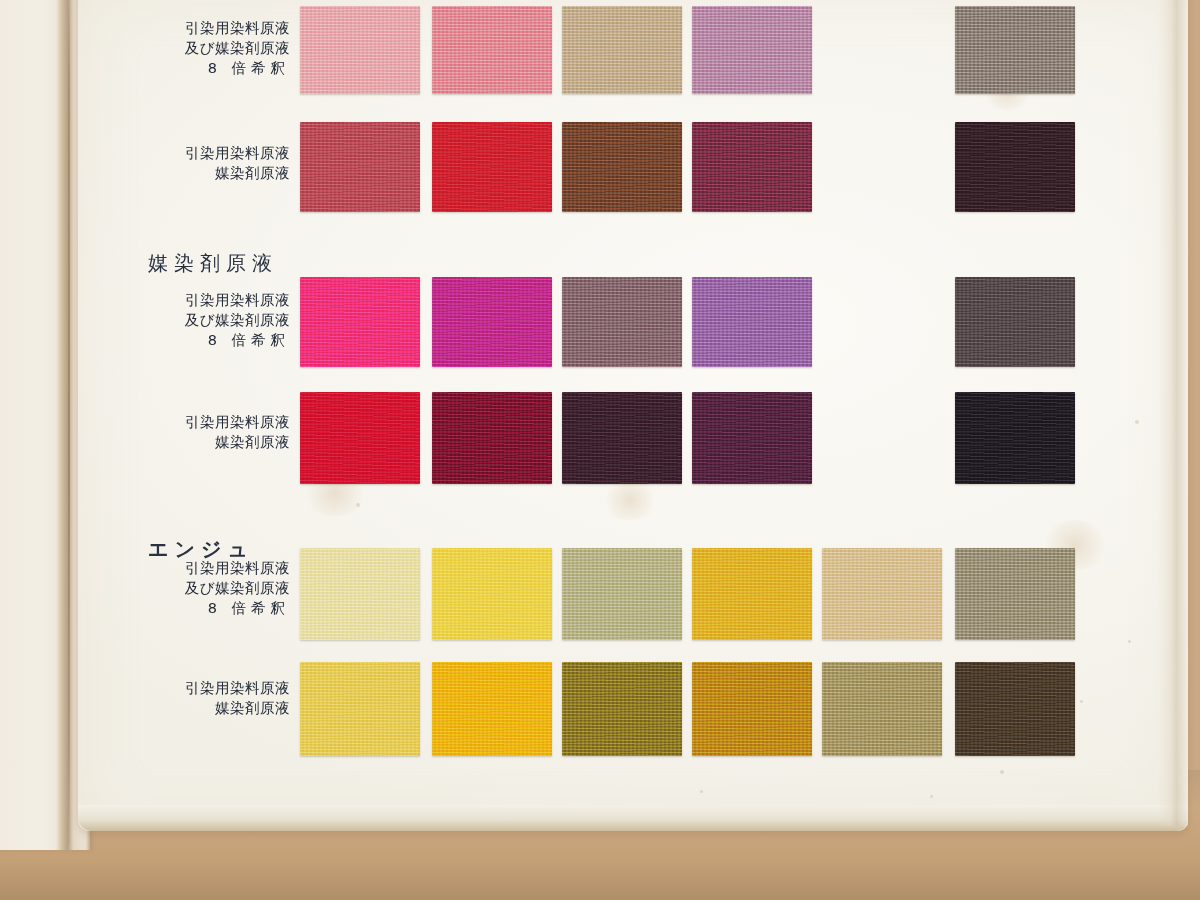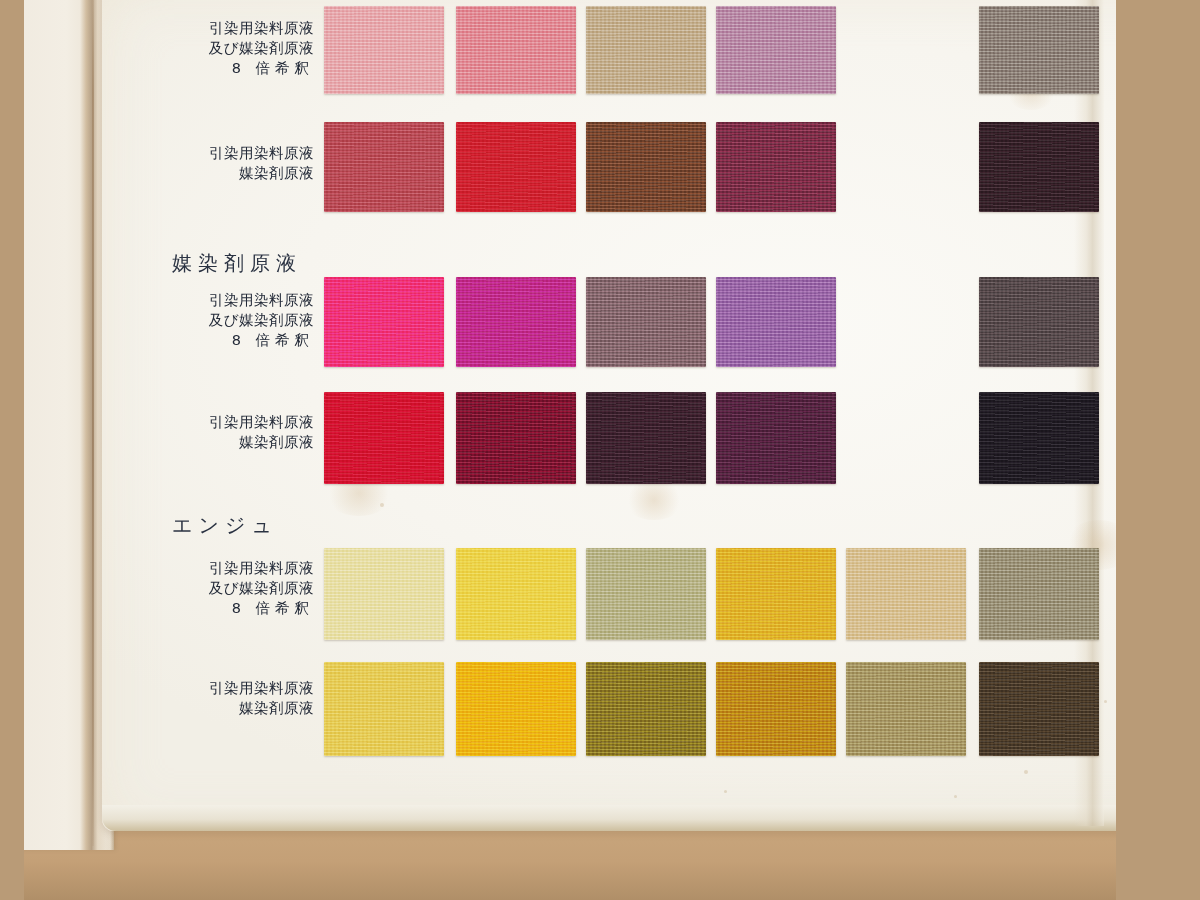--- a/index.html
+++ b/index.html
@@ -3,26 +3,25 @@
 <meta charset="utf-8">
 <title>Dye Sample Book Page</title>
 <style>
   html, body {
     margin: 0;
     padding: 0;
     background: #b99b77;
   }
   #page {
     position: relative;
-    width: 1092px;
+    width: 1200px;
     height: 900px;
     overflow: hidden;
     font-family: "DejaVu Sans", "Liberation Sans", sans-serif;
     background: #c9a883;
-    margin-left: 24px;
   }
 
   
   .desk {
     position: absolute;
     left: 0; top: 0; width: 1200px; height: 900px;
     background:
       linear-gradient(180deg,
         #cdb08d 0%,
         #c9a membership 0%),
@@ -249,21 +248,21 @@
       <div class="swatch" style="left: 955px; top: 277px; width: 120px; height: 90px; background: rgb(85, 72, 74);"></div>
       <div class="row-label" style="right: 910px; top: 412px;">
         <span class="lbl-line">引染用染料原液</span>
         <span class="lbl-line">媒染剤原液</span>
       </div>
       <div class="swatch" style="left: 300px; top: 392px; width: 120px; height: 92px; background: rgb(212, 17, 47);"></div>
       <div class="swatch" style="left: 432px; top: 392px; width: 120px; height: 92px; background: rgb(128, 17, 47);"></div>
       <div class="swatch" style="left: 562px; top: 392px; width: 120px; height: 92px; background: rgb(59, 31, 44);"></div>
       <div class="swatch" style="left: 692px; top: 392px; width: 120px; height: 92px; background: rgb(84, 33, 63);"></div>
       <div class="swatch" style="left: 955px; top: 392px; width: 120px; height: 92px; background: rgb(31, 26, 34);"></div>
-      <div class="section-title" style="left: 148px; top: 512px;">エンジュ</div>
+      <div class="section-title" style="left: 148px; top: 536px; font-weight: bold;">エンジュ</div>
       <div class="row-label" style="right: 910px; top: 558px;">
         <span class="lbl-line">引染用染料原液</span>
         <span class="lbl-line">及び媒染剤原液</span>
         <span class="lbl-line lbl-spaced">8 倍希釈</span>
       </div>
       <div class="swatch" style="left: 300px; top: 548px; width: 120px; height: 92px; background: rgb(232, 223, 166);"></div>
       <div class="swatch" style="left: 432px; top: 548px; width: 120px; height: 92px; background: rgb(236, 211, 72);"></div>
       <div class="swatch" style="left: 562px; top: 548px; width: 120px; height: 92px; background: rgb(184, 180, 136);"></div>
       <div class="swatch" style="left: 692px; top: 548px; width: 120px; height: 92px; background: rgb(224, 179, 38);"></div>
       <div class="swatch" style="left: 822px; top: 548px; width: 120px; height: 92px; background: rgb(216, 192, 145);"></div>

